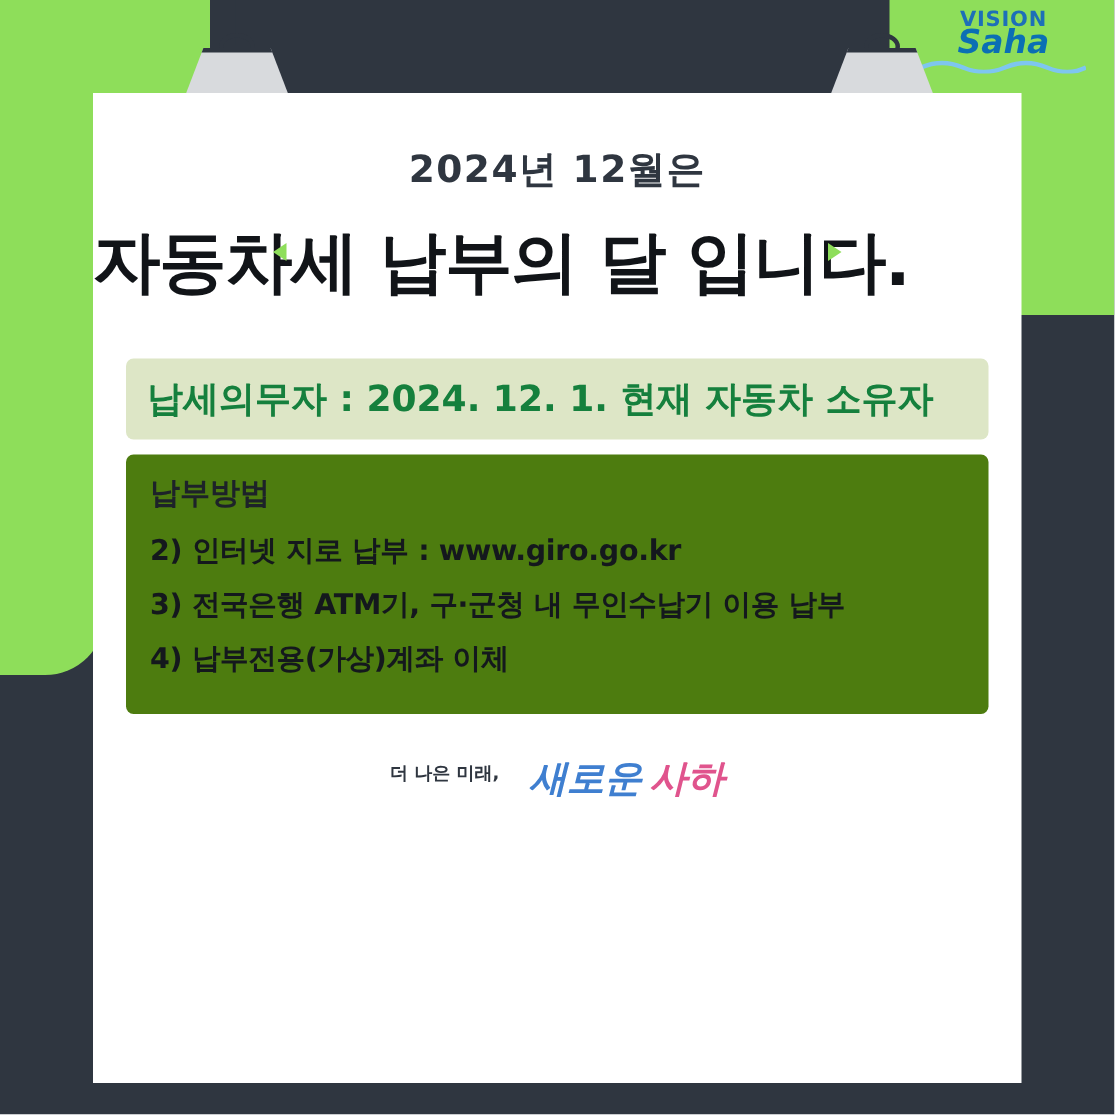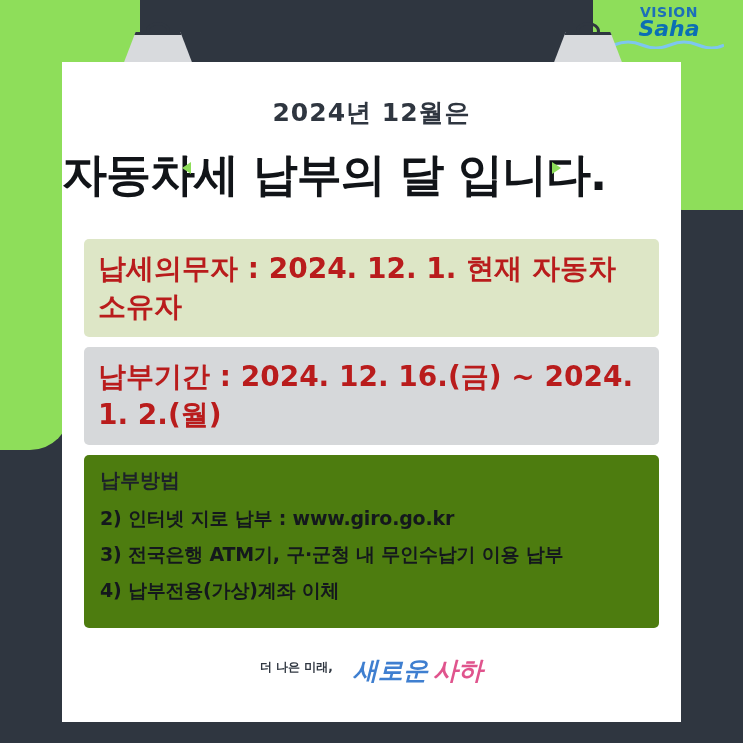--- a/index.html
+++ b/index.html
@@ -166,22 +166,22 @@
     letter-spacing: -1px;
     margin-top: 16px;
   }
   .rows {
     margin: 34px 22px 0 22px;
   }
   .row {
     background: #dde6c6;
     border-radius: 5px;
     padding: 11px 14px;
-    color: #b91c1c;
-    font-size: 28px;
+    color: #15803d;
+    font-size: 24px;
     font-weight: bold;
     margin-bottom: 10px;
   }
   .row.gray {
     background: #d6d8da;
   }
   .block {
     background: #4d7c0f;
     border-radius: 5px;
     padding: 12px 16px 14px 16px;
@@ -272,21 +272,20 @@
   <div class="paper">
 
     <div class="arrow left-a"></div>
     <div class="arrow right-a"></div>
 
     <div class="head-line">2024년 12월은</div>
     <div class="title">자동차세 납부의 달 입니다.</div>
 
     <div class="rows">
       <div class="row">납세의무자 : 2024. 12. 1. 현재 자동차 소유자</div>
-      <div class="row gray">납부기간 : 2024. 12. 16.(금) ~ 2024. 1. 2.(월)</div>
 
       <div class="block">
         <div class="block-title">납부방법</div>
         <div class="item">2) 인터넷 지로 납부 : www.giro.go.kr</div>
         <div class="item">3) 전국은행 ATM기, 구·군청 내 무인수납기 이용 납부</div>
         <div class="item">4) 납부전용(가상)계좌 이체</div>
       </div>
 
     </div>
 

